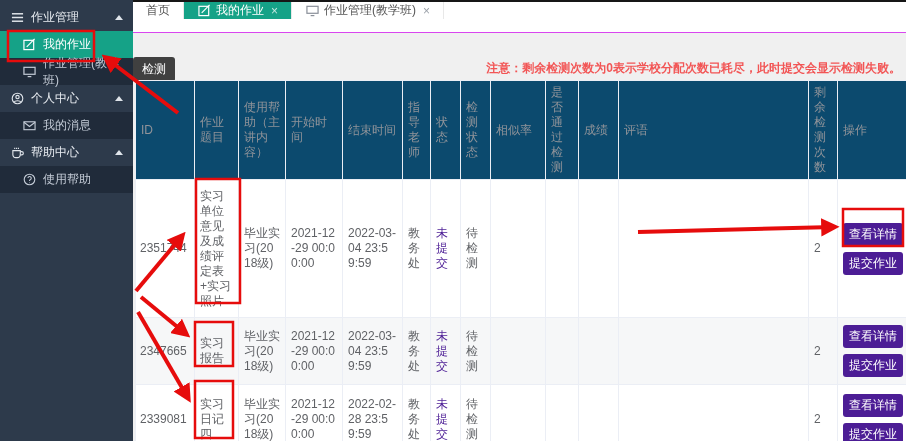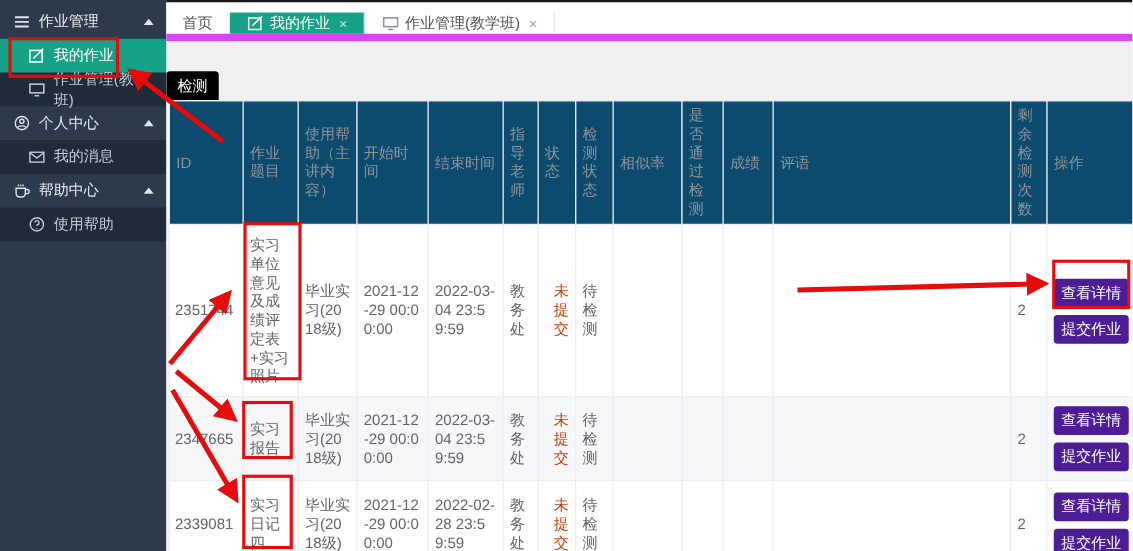--- a/index.html
+++ b/index.html
@@ -23,51 +23,51 @@
   .caret-up {
     margin-left: auto; width: 0; height: 0;
     border-left: 4px solid transparent; border-right: 4px solid transparent;
     border-bottom: 5px solid #dfe4ea;
   }
   .icon { display: inline-flex; align-items: center; justify-content: center; width: 14px; height: 14px; flex-shrink: 0; }
   .icon svg { width: 13px; height: 13px; display: block; }
 
   
   .main { flex: 1; display: flex; flex-direction: column; border-top: 2px solid #161616; min-width: 0; }
-  .tabbar { height: 31px; background: #fff; display: flex; align-items: flex-end; border-bottom: 6px solid #d946ef; }
+  .tabbar { height: 31px; background: #fff; display: flex; align-items: flex-start; border-bottom: 1px solid #d946ef; }
   .tab {
     display: flex; align-items: center; gap: 5px; padding: 0 13px;
     font-size: 12px; color: #555; border-right: 1px solid #e8e8e8; cursor: pointer; white-space: nowrap;
   }
   .tab .icon { color: #8a8f99; }
   .tab.active { background: #15a287; color: #fff; }
   .tab.active .icon { color: #fff; }
   .tab-close { font-size: 12px; color: #9aa0a8; margin-left: 2px; }
   .tab.active .tab-close { color: rgba(255,255,255,.75); }
 
   .content { flex: 1; background: #f0f0f0; position: relative; overflow: hidden; }
   .detect-tag {
-    position: absolute; left: 0; top: 24px; background: #000000; color: #fff;
+    position: absolute; left: 0; top: 24px; background: #404040; color: #fff;
     font-size: 12px; padding: 4px 9px; border-radius: 3px; cursor: pointer;
   }
   .notice { position: absolute; right: 5px; top: 27px; color: #f25555; font-size: 12px; font-weight: bold; }
 
   
   .table-wrap { position: absolute; left: 2px; top: 47px; right: 0; }
   table { width: 100%; border-collapse: collapse; background: #fff; table-layout: fixed; }
   th, td {
     border: 1px solid #ebeef5; font-size: 12px; line-height: 15px;
     padding: 4px 5px; vertical-align: middle; word-break: break-all; text-align: left;
   }
   th { color: #909399; font-weight: 400; height: 88px; background: #0c4a6e; }
   td { color: #606266; }
   tr.stripe td { background: #f6f7f8; }
   td.id-cell { white-space: nowrap; padding-left: 4px; padding-right: 2px; }
   td.tall { height: 138px; }
-  .red-text { color: #c2410c; text-align: right; }
+  .red-text { color: #4c1d95; }
   td.action-cell { text-align: center; }
   .btn {
     display: inline-block; background: #4c1d95; color: #fff; border: none;
     border-radius: 3px; padding: 3px 6px; font-size: 12px; margin: 3px 0;
     white-space: nowrap; cursor: pointer; font-family: inherit; text-align: right;
   }
 
   
   .annot { position: absolute; left: 0; top: 0; width: 906px; height: 441px; pointer-events: none; z-index: 10; }
 </style>
@@ -185,20 +185,21 @@
               <line x1="5" y1="12.5" x2="9" y2="12.5"></line>
             </svg>
         </span>
         <span>作业管理(教学班)</span>
         <span class="tab-close">×</span>
       </div>
     </div>
 
     <div class="content">
       <span class="detect-tag">检测</span>
+      <span class="notice">注意：剩余检测次数为0表示学校分配次数已耗尽，此时提交会显示检测失败。</span>
 
       <div class="table-wrap">
         <table>
           <colgroup>
             <col style="width:59px">
               <col style="width:44px">
               <col style="width:47px">
               <col style="width:57px">
             <col style="width:60px">
               <col style="width:28px">

